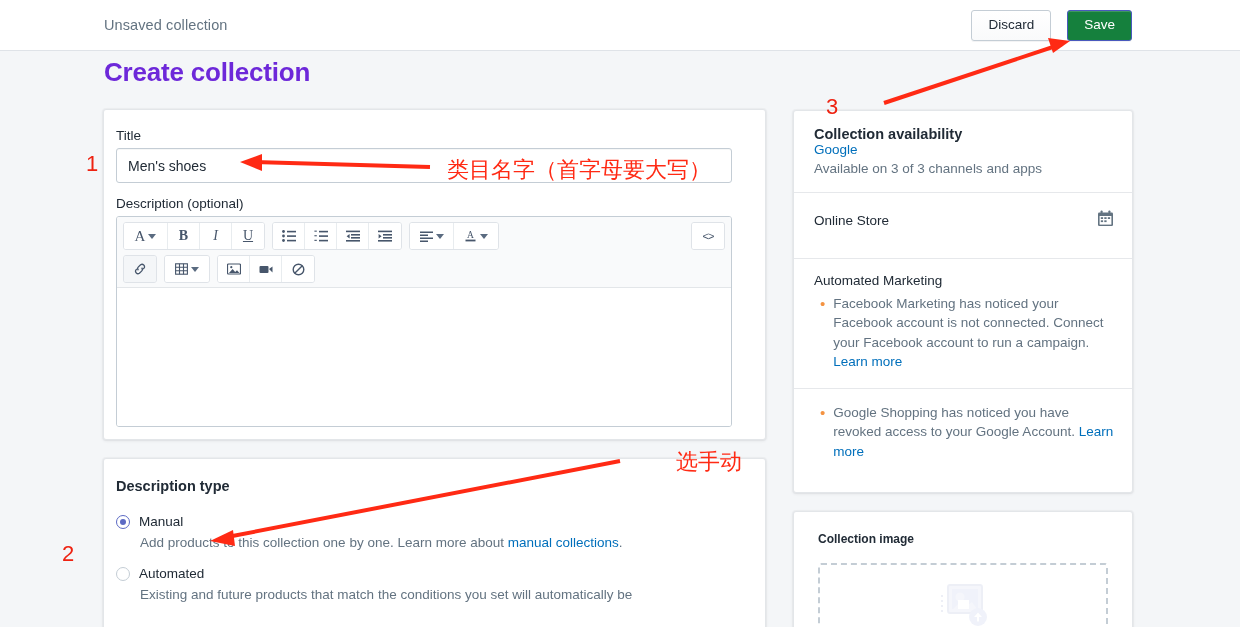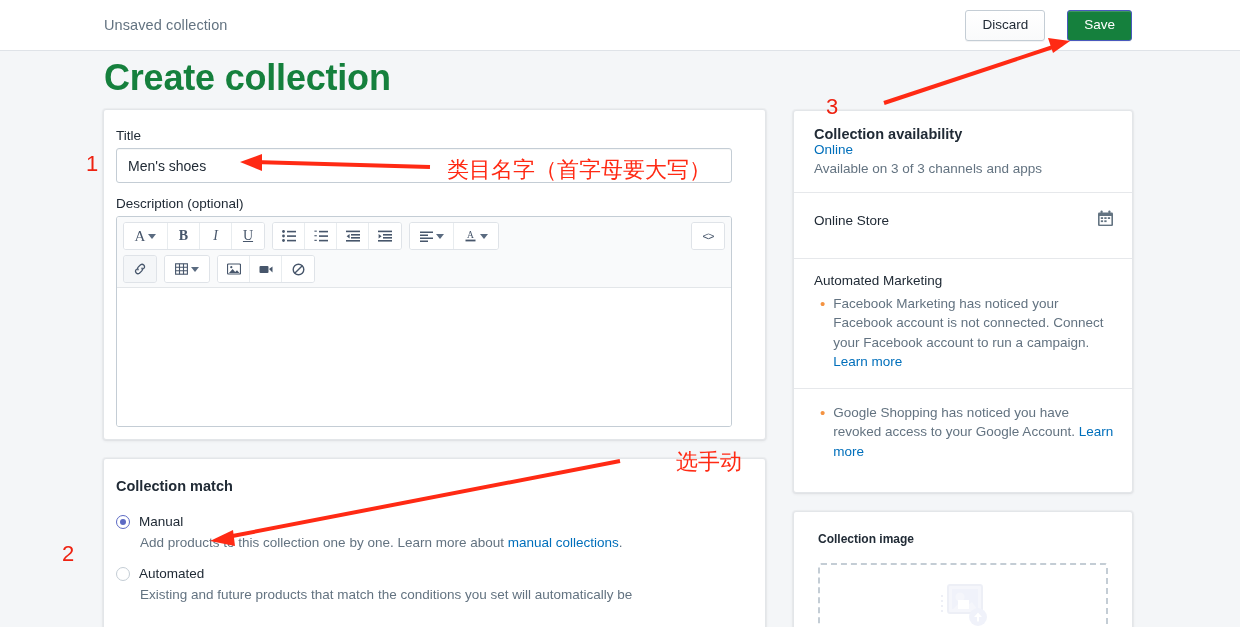--- a/index.html
+++ b/index.html
@@ -15,41 +15,41 @@
   .topbar {
     position: absolute; left: 0; top: 0; width: 1240px; height: 51px;
     background: #ffffff; border-bottom: 1px solid #dfe3e8;
   }
   .topbar-title {
     position: absolute; left: 104px; top: 17px;
     font-size: 14.5px; color: #637381; letter-spacing: .1px;
   }
   .topbar-actions {
     position: absolute; right: 108px; top: 10px;
-    display: flex; gap: 22px; align-items: center;
+    display: flex; gap: 16px; align-items: center;
   }
   .btn {
     font-family: "Liberation Sans", sans-serif;
     font-size: 13.5px; border-radius: 3px; cursor: pointer;
     padding: 7px 16px; line-height: 1.1;
   }
   .btn-default {
     background: linear-gradient(180deg,#ffffff,#f9fafb);
     border: 1px solid #c4cdd5; color: #212b36;
     box-shadow: 0 1px 0 rgba(22,29,37,.05);
   }
   .btn-primary {
     background: #15803d; border: 1px solid #4959bd; color: #ffffff;
     box-shadow: inset 0 1px 0 rgba(255,255,255,.18), 0 1px 0 rgba(22,29,37,.05);
   }
 
   
   .page-title {
     position: absolute; left: 104px; top: 57px;
-    font-size: 36px; font-weight: bold; color: #15803d; letter-spacing: -.2px;
+    font-size: 26px; font-weight: bold; color: #6d28d9; letter-spacing: -.2px;
   }
 
   
   .card {
     position: absolute; background: #ffffff;
     border: 1px solid #e3e6e9; border-radius: 3px;
     box-shadow: 0 0 0 1px rgba(63,63,68,.03), 0 1px 3px 0 rgba(63,63,68,.1);
   }
   .card-main  { left: 103px; top: 109px;  width: 663px; height: 331px; }
   .card-type  { left: 103px; top: 458px;  width: 663px; height: 180px; }
@@ -331,21 +331,21 @@
           </div>
 
         </div>
         <div class="editor-body"></div>
       </div>
     </div>
   </div>
 
   <div class="card card-type">
     <div class="card-pad" style="padding-top:19px;">
-      <div class="section-title">Collection match</div>
+      <div class="section-title">Description type</div>
 
       <div class="radio-row">
         <span class="radio checked"></span>
         <span class="radio-label">Manual</span>
       </div>
       <div class="radio-help">
         <span>Add products to this collection one by one. Learn more about </span><a class="lnk">manual collections</a><span>.</span>
       </div>
 
       <div class="radio-row second">
@@ -353,21 +353,21 @@
         <span class="radio-label">Automated</span>
       </div>
       <div class="radio-help">Existing and future products that match the conditions you set will automatically be</div>
     </div>
   </div>
 
   <div class="card card-avail">
     <div class="avail-head">
       <div class="avail-head-row">
         <span class="avail-title">Collection availability</span>
-        <span class="avail-manage">Online</span>
+        <span class="avail-manage">Google</span>
       </div>
       <div class="avail-sub">Available on 3 of 3 channels and apps</div>
     </div>
 
     <div class="avail-row">
       <span class="avail-row-name">Online Store</span>
       <span>
         <svg width="17" height="17" viewBox="0 0 17 17" fill="#637381">
             <rect x="1" y="2.5" width="15" height="13.5" rx="1.3"></rect>
             <rect x="3.6" y="0.4" width="2" height="3.2" rx="0.8"></rect>

